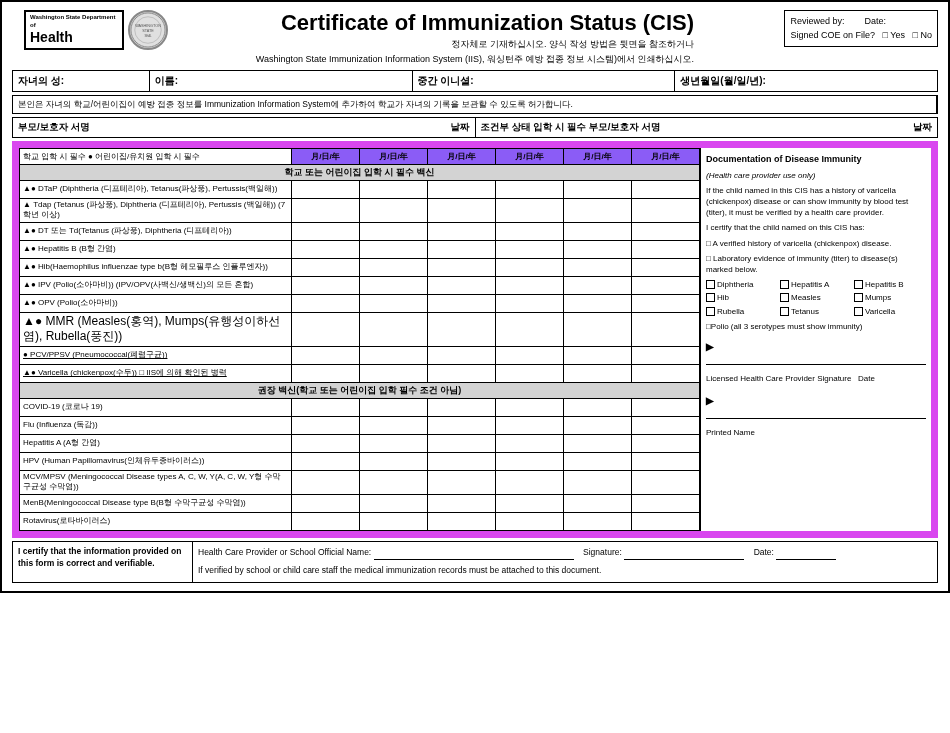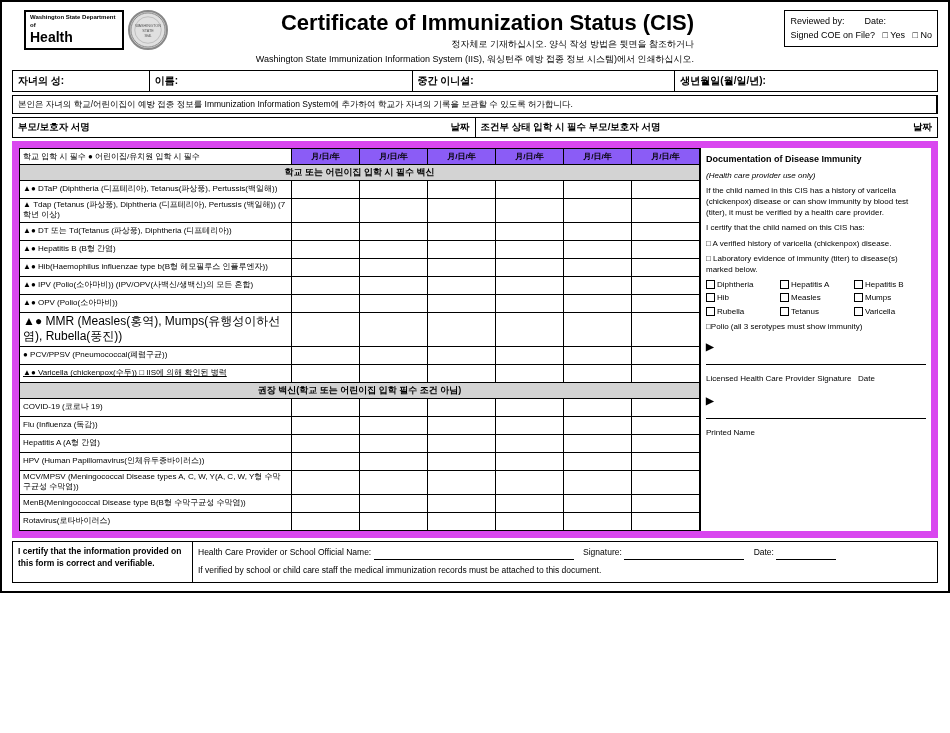--- a/index.html
+++ b/index.html
@@ -420,21 +420,21 @@
             <tr>
               <td class="vax-name" style="font-size: 12px; line-height: 1.3;"><span style="font-weight: bold;">▲● </span>MMR (Measles(홍역), Mumps(유행성이하선염), Rubella(풍진))</td>
               <td class="date-col" style="height: 18px;"></td>
               <td class="date-col" style="height: 18px;"></td>
               <td class="date-col" style="height: 18px;"></td>
               <td class="date-col" style="height: 18px;"></td>
               <td class="date-col" style="height: 18px;"></td>
               <td class="date-col" style="height: 18px;"></td>
             </tr>
             <tr>
-              <td class="vax-name" style="font-size: 8px; line-height: 1.3;"><span style="font-weight: bold;">● </span>PCV/PPSV (Pneumococcal(폐렴구균))</td>
+              <td class="vax-name" style="font-size: 8px; line-height: 1.3; text-decoration: underline;"><span style="font-weight: bold;">● </span>PCV/PPSV (Pneumococcal(폐렴구균))</td>
               <td class="date-col" style="height: 18px;"></td>
               <td class="date-col" style="height: 18px;"></td>
               <td class="date-col" style="height: 18px;"></td>
               <td class="date-col" style="height: 18px;"></td>
               <td class="date-col" style="height: 18px;"></td>
               <td class="date-col" style="height: 18px;"></td>
             </tr>
             <tr>
               <td class="vax-name" style="font-size: 8px; line-height: 1.3; text-decoration: underline;"><span style="font-weight: bold;">▲● </span>Varicella (chickenpox(수두))
 □ IIS에 의해 확인된 병력</td>

